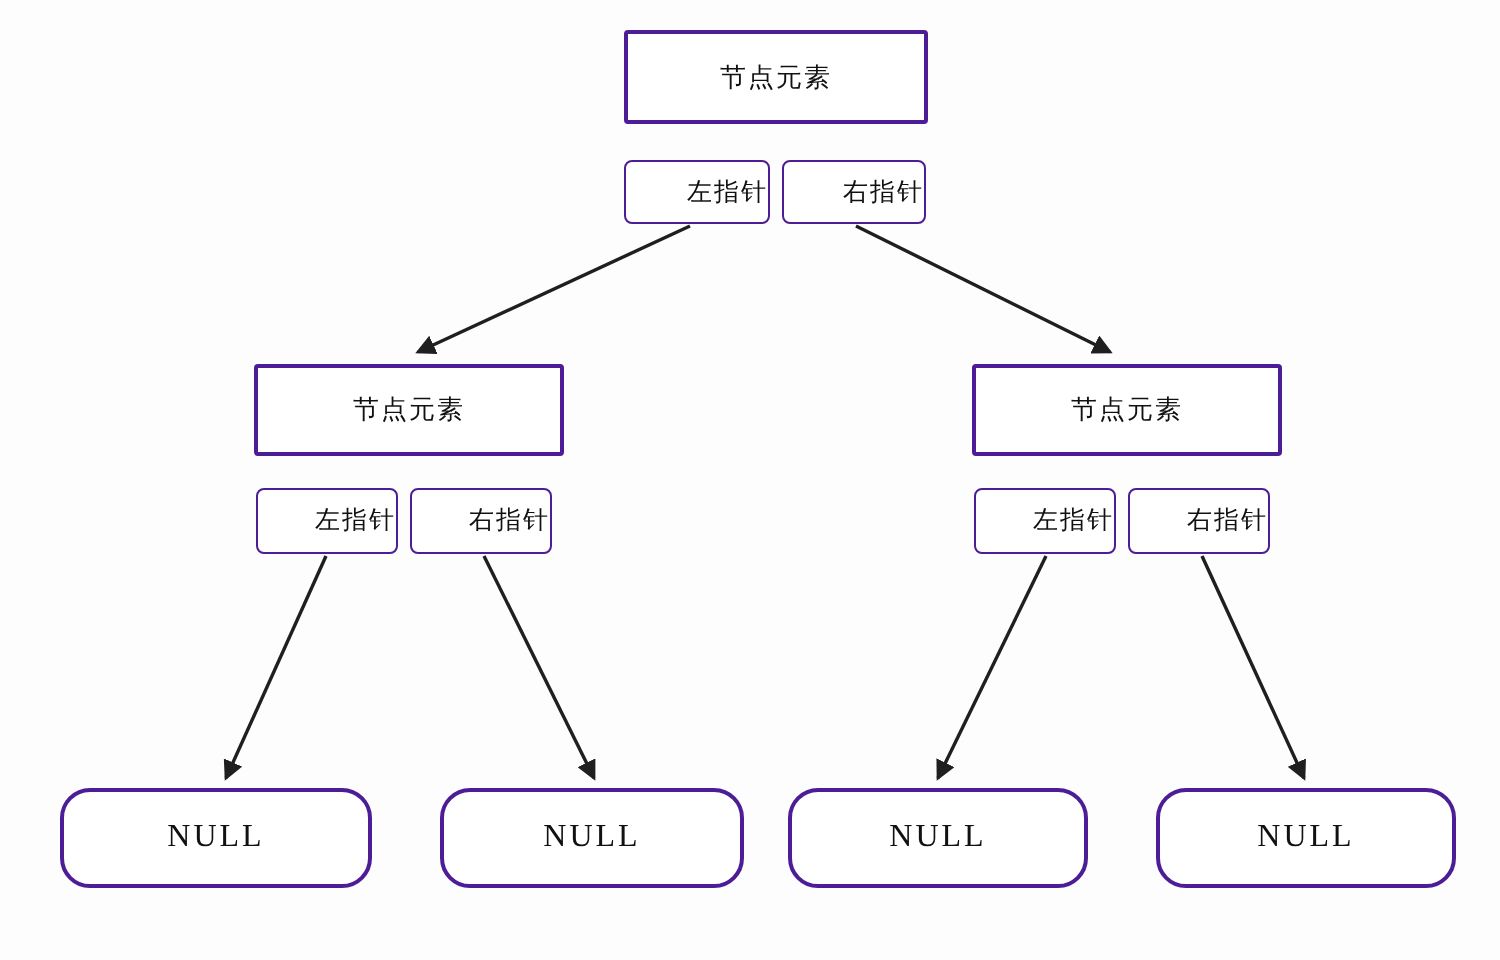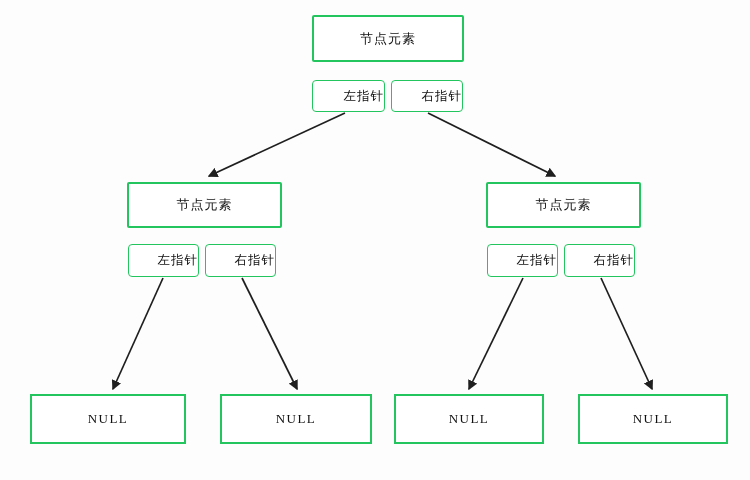--- a/index.html
+++ b/index.html
@@ -16,41 +16,42 @@
     }
     .canvas {
       position: absolute;
       left: 0; top: 0;
       width: 750px;
       height: 480px;
     }
     .box {
       position: absolute;
       background: #ffffff;
-      border: 2px solid #22c55e;
+      border: 2px solid #4c1d95;
       box-sizing: border-box;
       display: flex;
       align-items: center;
       justify-content: center;
       font-size: 13px;
       color: #111111;
       letter-spacing: 1px;
     }
     .node-box {
       border-radius: 2px;
     }
     .ptr-box {
       border-width: 1.5px;
       border-radius: 4px;
       font-size: 12.5px;
       justify-content: flex-end;
     }
     .null-box {
-      font-size: 13px;
+      font-size: 16px;
       letter-spacing: 1.5px;
+      border-radius: 15px;
     }
     svg.arrows {
       position: absolute;
       left: 0; top: 0;
       width: 750px;
       height: 480px;
       pointer-events: none;
     }
   </style>
 </head>

